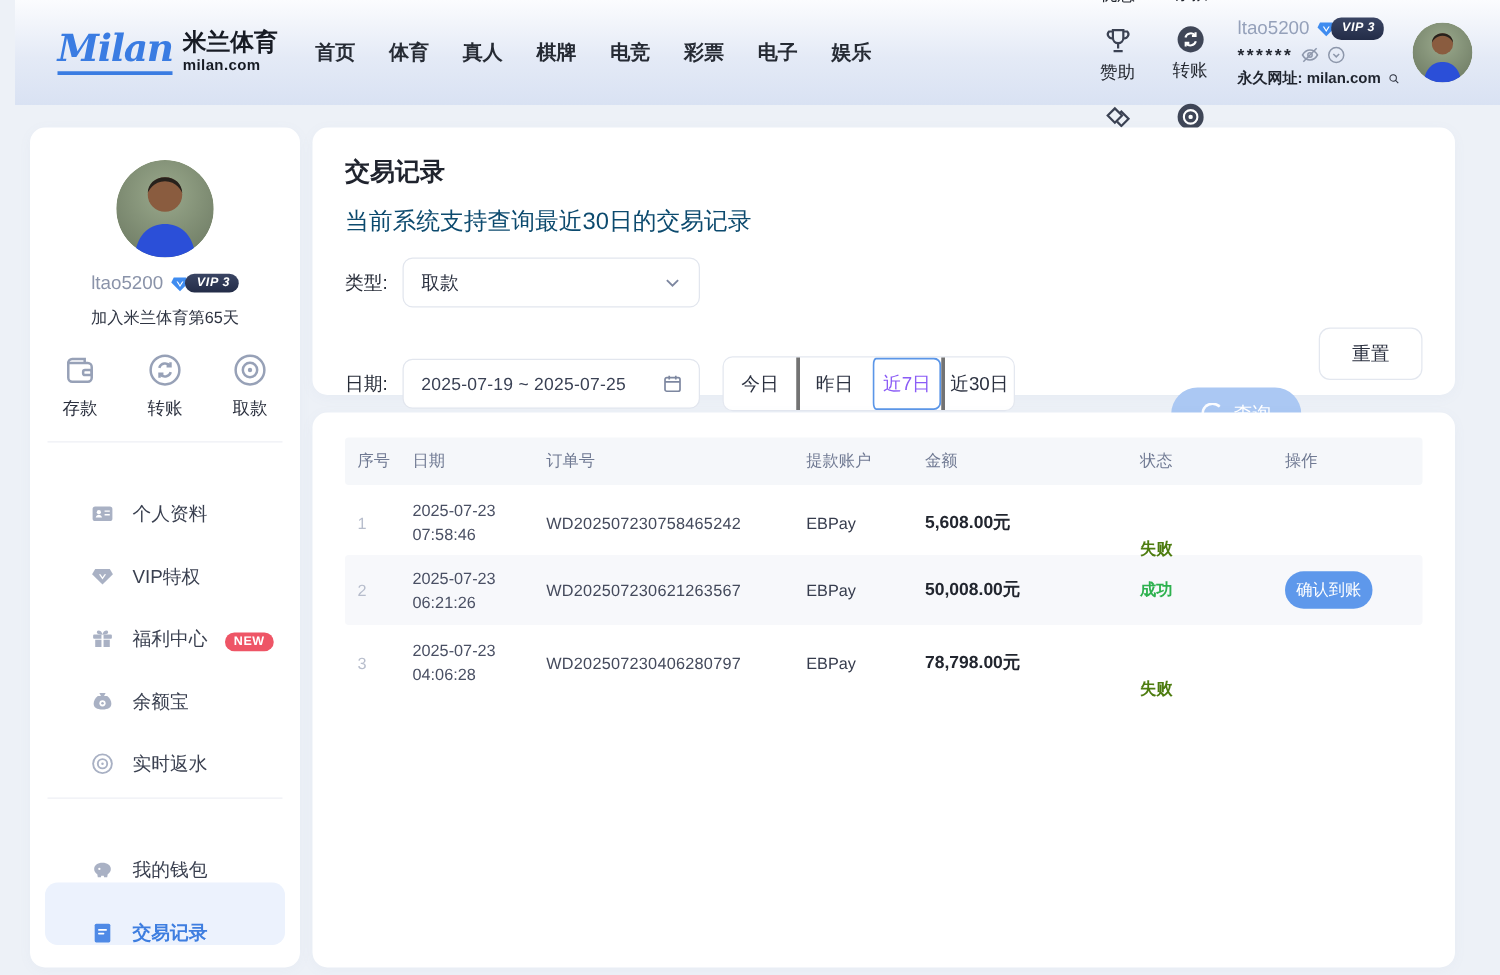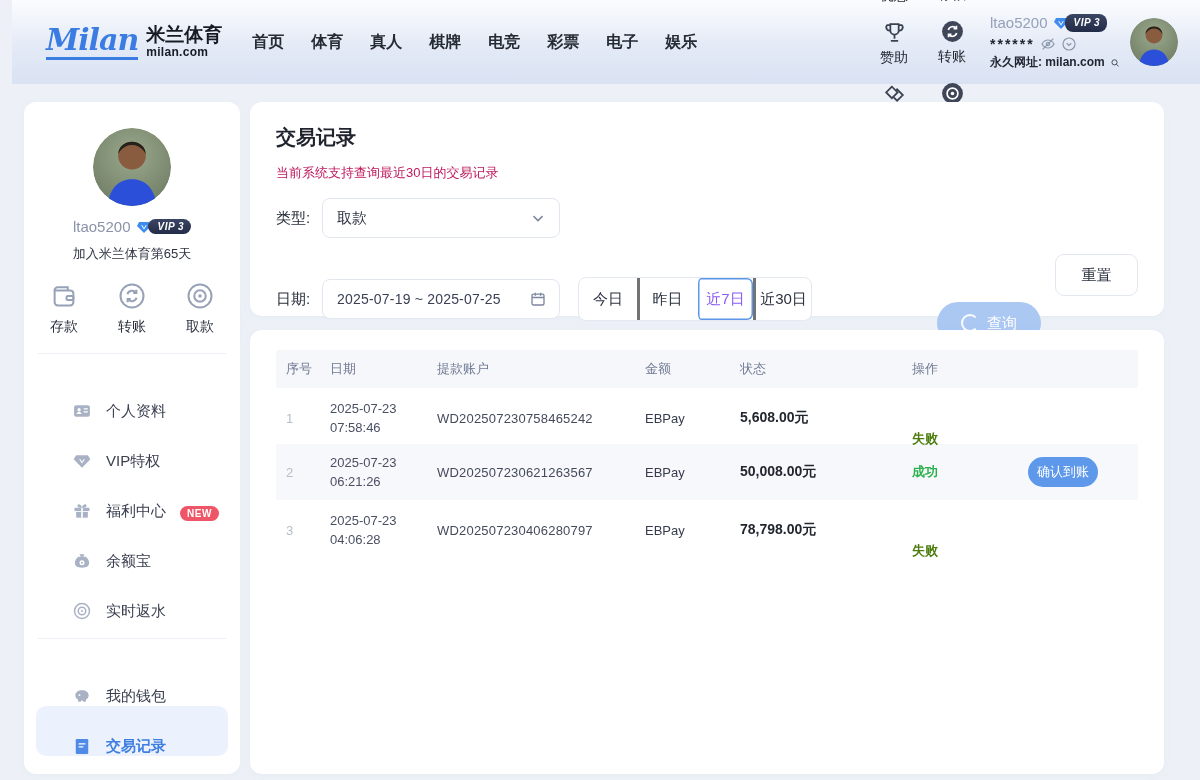--- a/index.html
+++ b/index.html
@@ -76,21 +76,21 @@
   .s-item.active .lb{color:#3e7ee0;font-weight:600;}
   .s-item.active .ic{color:#4f8ae6;}
   .new-badge{
     background:#ee5566;color:#fff;font-size:10px;font-weight:800;
     border-radius:9px;padding:2px 7px;letter-spacing:.5px;
   }
   
   .main{flex:1;display:flex;flex-direction:column;gap:14px;min-width:0;}
   .filter-card{height:214px;flex:none;padding:22px 26px;box-sizing:border-box;}
   .p-title{font-size:20px;font-weight:700;color:#1f232d;}
-  .p-sub{font-size:13px;color:#be185d;margin-top:13px;}
+  .p-sub{font-size:19px;color:#0c4a6e;margin-top:13px;}
   .f-row{display:flex;align-items:center;margin-top:16px;}
   .f-label{font-size:15px;color:#272c38;width:46px;flex:none;}
   .f-select,.f-date{
     width:238px;height:40px;box-sizing:border-box;border:1px solid #e2e6ee;border-radius:8px;
     display:flex;align-items:center;padding:0 12px 0 14px;background:#fff;cursor:pointer;
   }
   .f-select .val{font-size:15px;color:#2b3140;flex:1;}
   .f-date .val{font-size:14px;color:#3a4154;flex:1;letter-spacing:.2px;}
   .f-ic{width:18px;height:18px;color:#7d87a0;}
   .seg-group{
@@ -507,20 +507,21 @@
           </button>
           <button class="btn-reset">重置</button>
         </div>
       </div>
     </section>
 
     <section class="card table-card">
       <div class="trow thead">
         <div>序号</div>
         <div>日期</div>
+        <div>订单号</div>
         <div>提款账户</div>
         <div>金额</div>
         <div>状态</div>
         <div>操作</div>
       </div>
 
       <div class="trow tr">
         <div class="c-idx">1</div>
         <div class="c-date">
           <div>2025-07-23</div>

